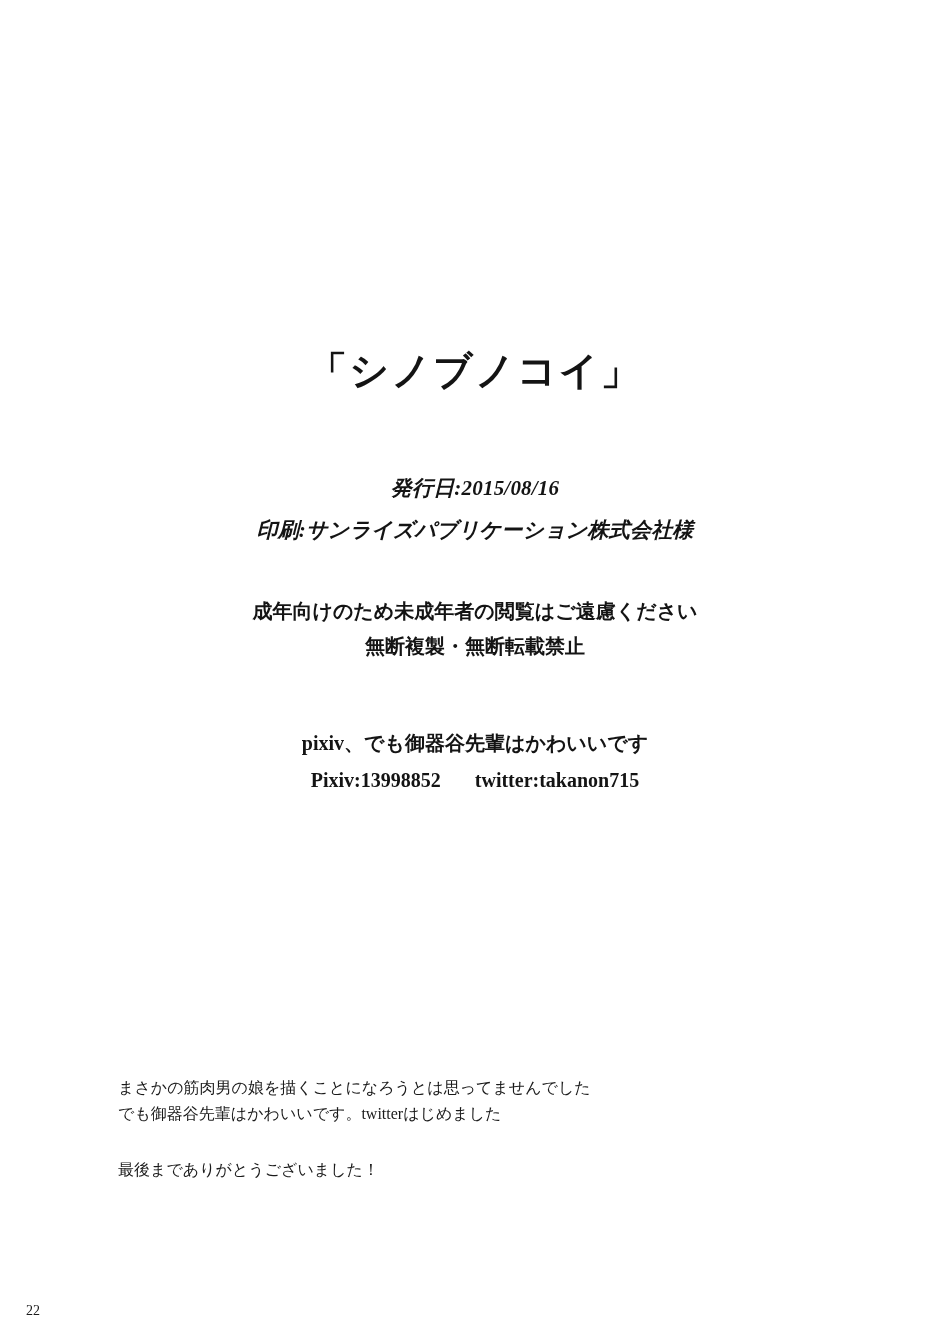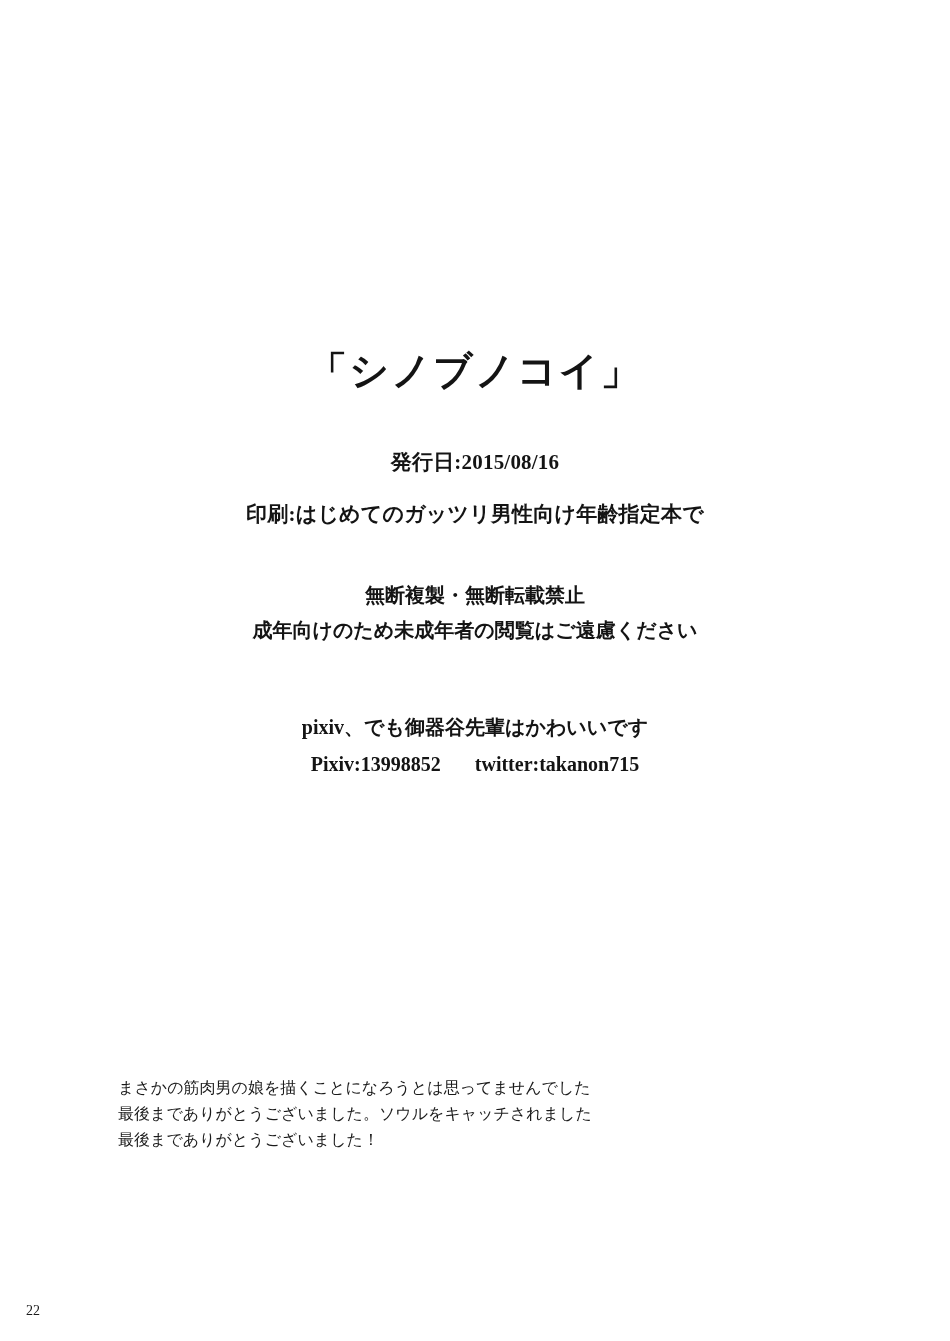--- a/index.html
+++ b/index.html
@@ -30,35 +30,36 @@
     top: 350px;
     width: 950px;
     text-align: center;
   }
 
   .doujin-title {
     font-family: "Liberation Serif", serif;
     font-size: 39px;
     font-weight: bold;
     letter-spacing: 2px;
-    margin: 0 0 52px 0;
+    margin: 0 0 78px 0;
     line-height: 1.1;
     color: #141414;
   }
 
   .credits {
     font-size: 21px;
     font-weight: bold;
     line-height: 1.68;
     color: #141414;
     letter-spacing: 0.2px;
   }
   .credits .line {
-    margin: 17px;
+    margin: 7px;
     white-space: nowrap;
+    font-style: italic;
   }
 
   .notice {
     margin-top: 46px;
     font-size: 20px;
     font-weight: bold;
     line-height: 1.72;
     color: #141414;
   }
   .notice .line {
@@ -91,20 +92,21 @@
     font-size: 16px;
     line-height: 1.62;
     color: #1a1a1a;
     font-weight: normal;
   }
   .afterword .line {
     margin: 0;
     white-space: nowrap;
   }
   .afterword .thanks {
+    margin-top: 30px;
   }
 
   
   .page-number {
     position: absolute;
     left: 26px;
     bottom: 22px;
     font-size: 14px;
     color: #1a1a1a;
     font-family: "Liberation Serif", serif;
@@ -114,38 +116,38 @@
 <body>
 
 <div class="page">
 
   <div class="colophon">
 
     <h1 class="doujin-title">「シノブノコイ」</h1>
 
     <div class="credits">
       <p class="line">発行日:2015/08/16</p>
-      <p class="line">印刷:はじめてのガッツリ男性向け年齢指定本で</p>
+      <p class="line">印刷:サンライズパブリケーション株式会社様</p>
     </div>
 
     <div class="notice">
+      <p class="line">成年向けのため未成年者の閲覧はご遠慮ください</p>
       <p class="line">無断複製・無断転載禁止</p>
-      <p class="line">成年向けのため未成年者の閲覧はご遠慮ください</p>
     </div>
 
     <div class="social">
       <p class="line">pixiv、でも御器谷先輩はかわいいです</p>
       <p class="line">
         <span>Pixiv:13998852</span><span class="gap"></span><span>twitter:takanon715</span>
       </p>
     </div>
 
   </div>
 
   <div class="afterword">
     <p class="line">まさかの筋肉男の娘を描くことになろうとは思ってませんでした</p>
-    <p class="line">最後までありがとうございました。ソウルをキャッチされました</p>
+    <p class="line">でも御器谷先輩はかわいいです。twitterはじめました</p>
     <p class="line thanks">最後までありがとうございました！</p>
   </div>
 
   <div class="page-number">22</div>
 
 </div>
 
 </body></html>

